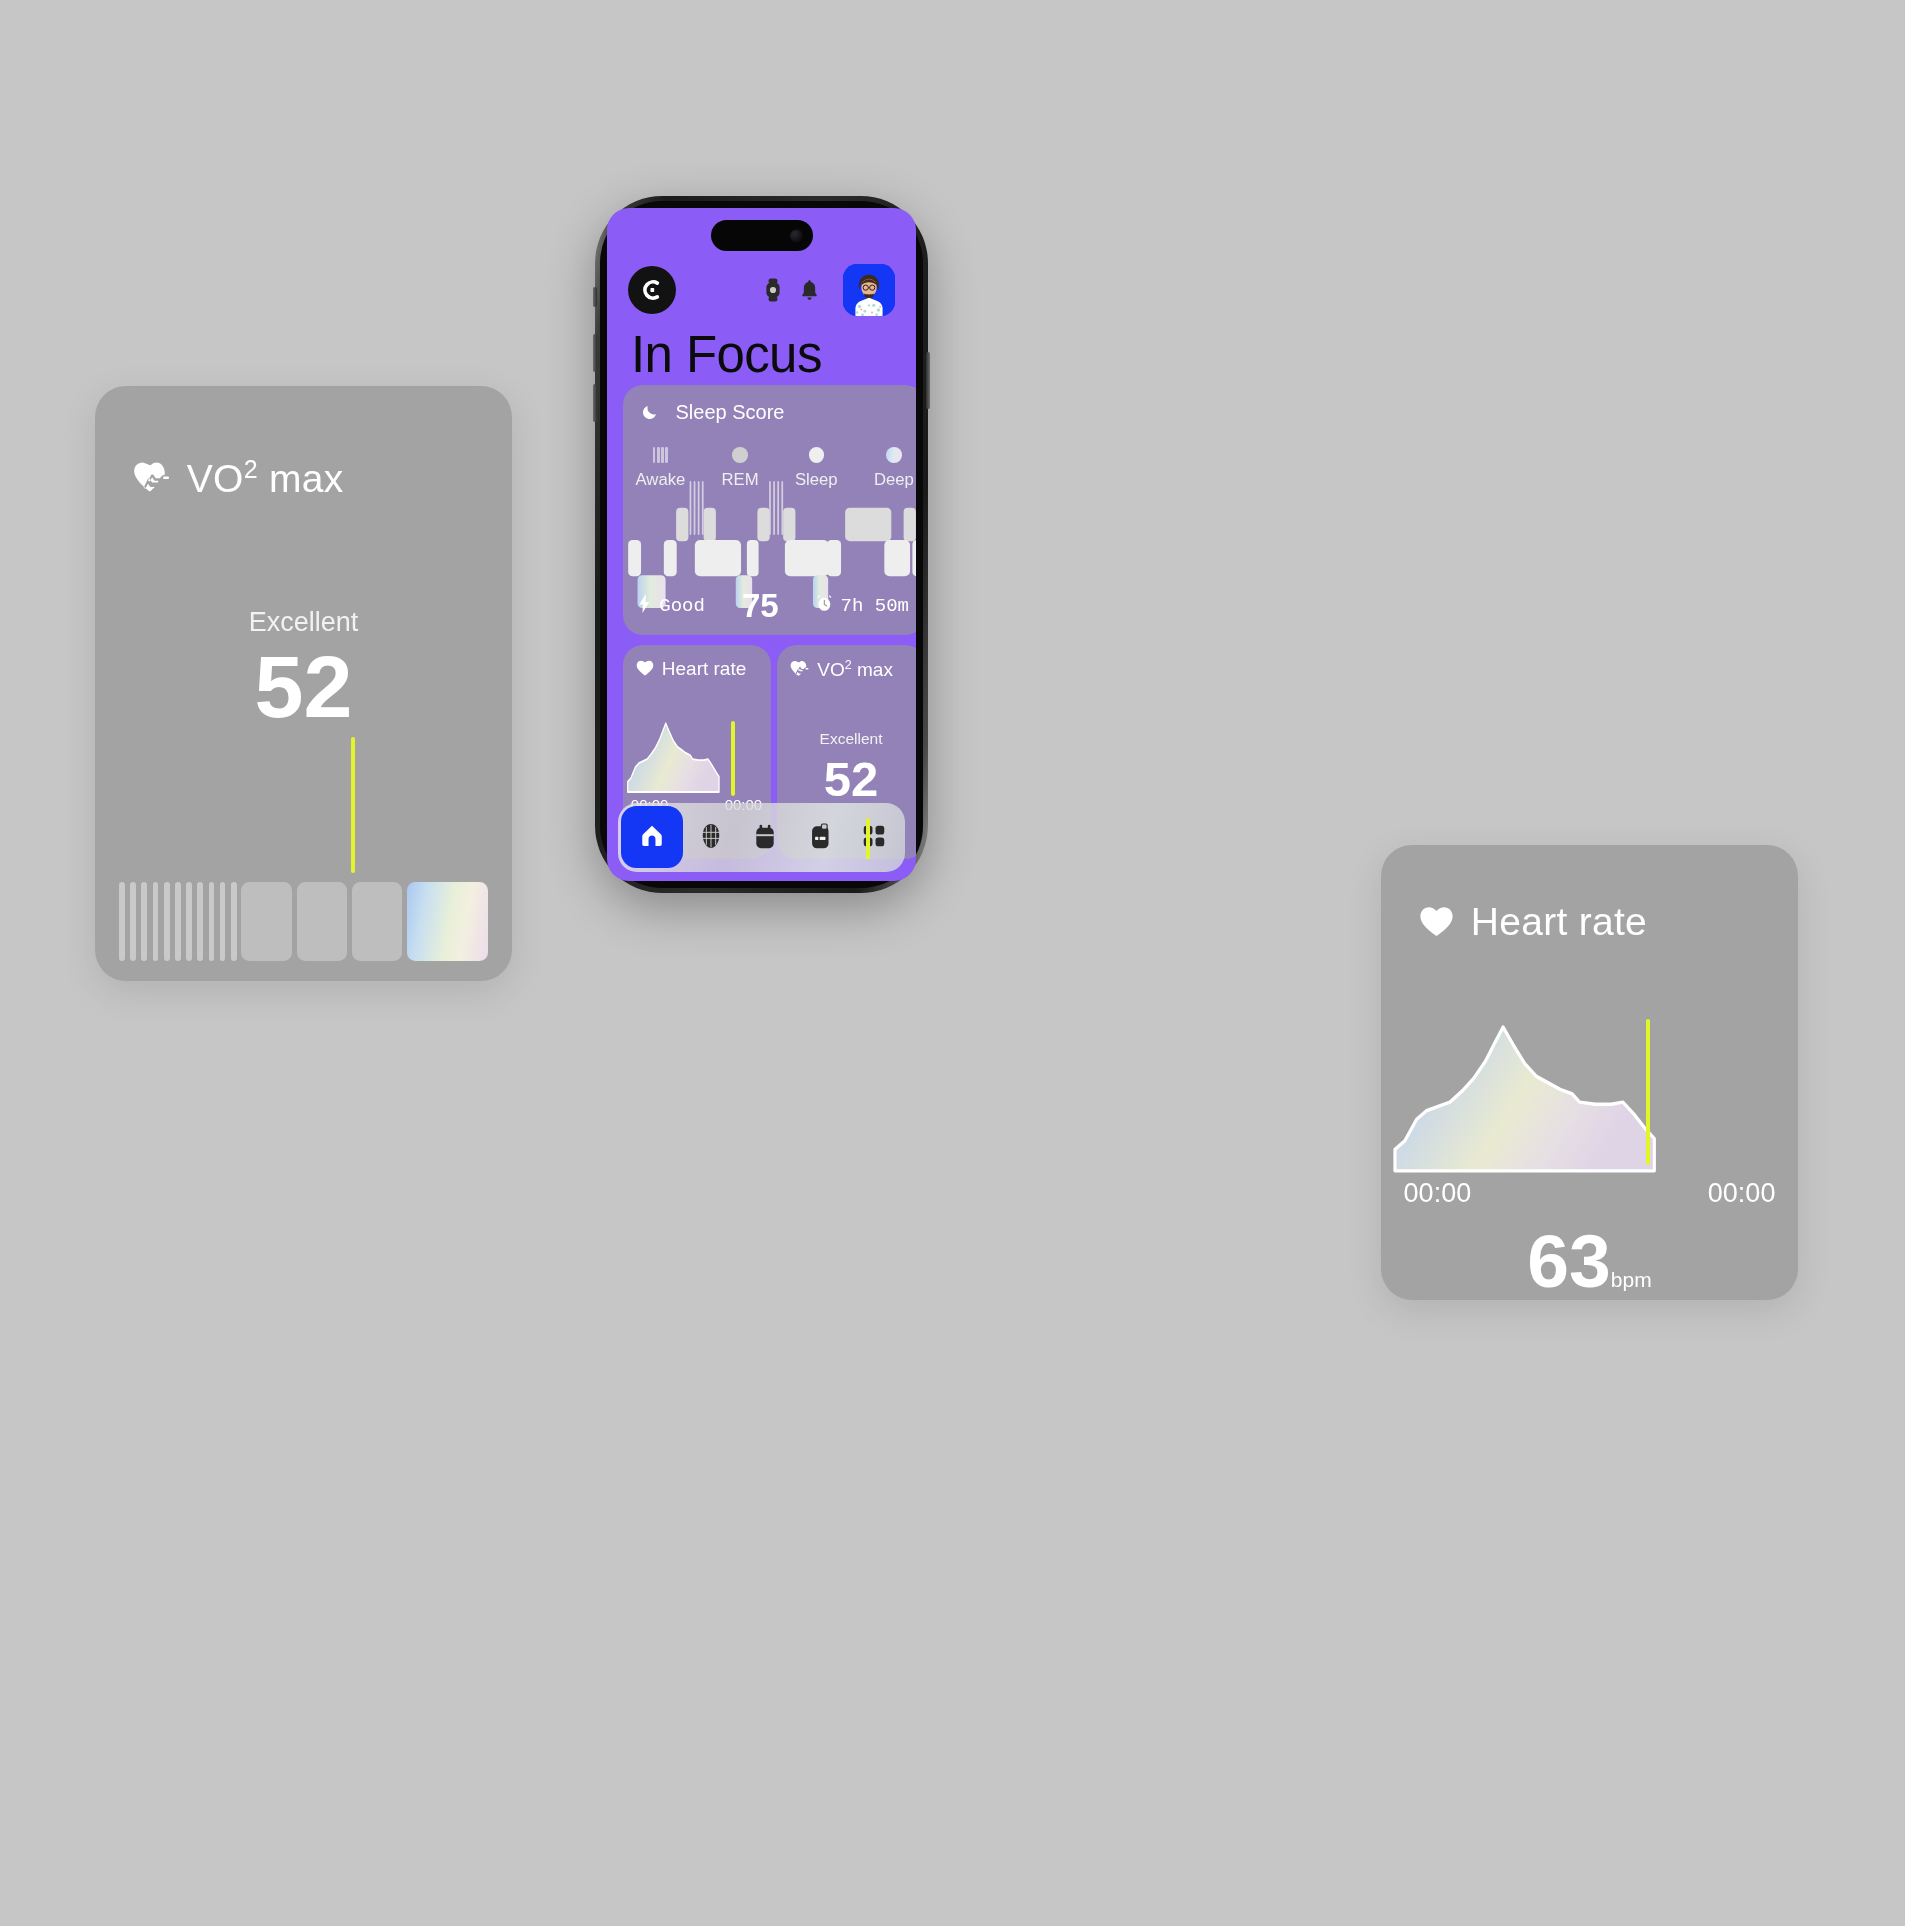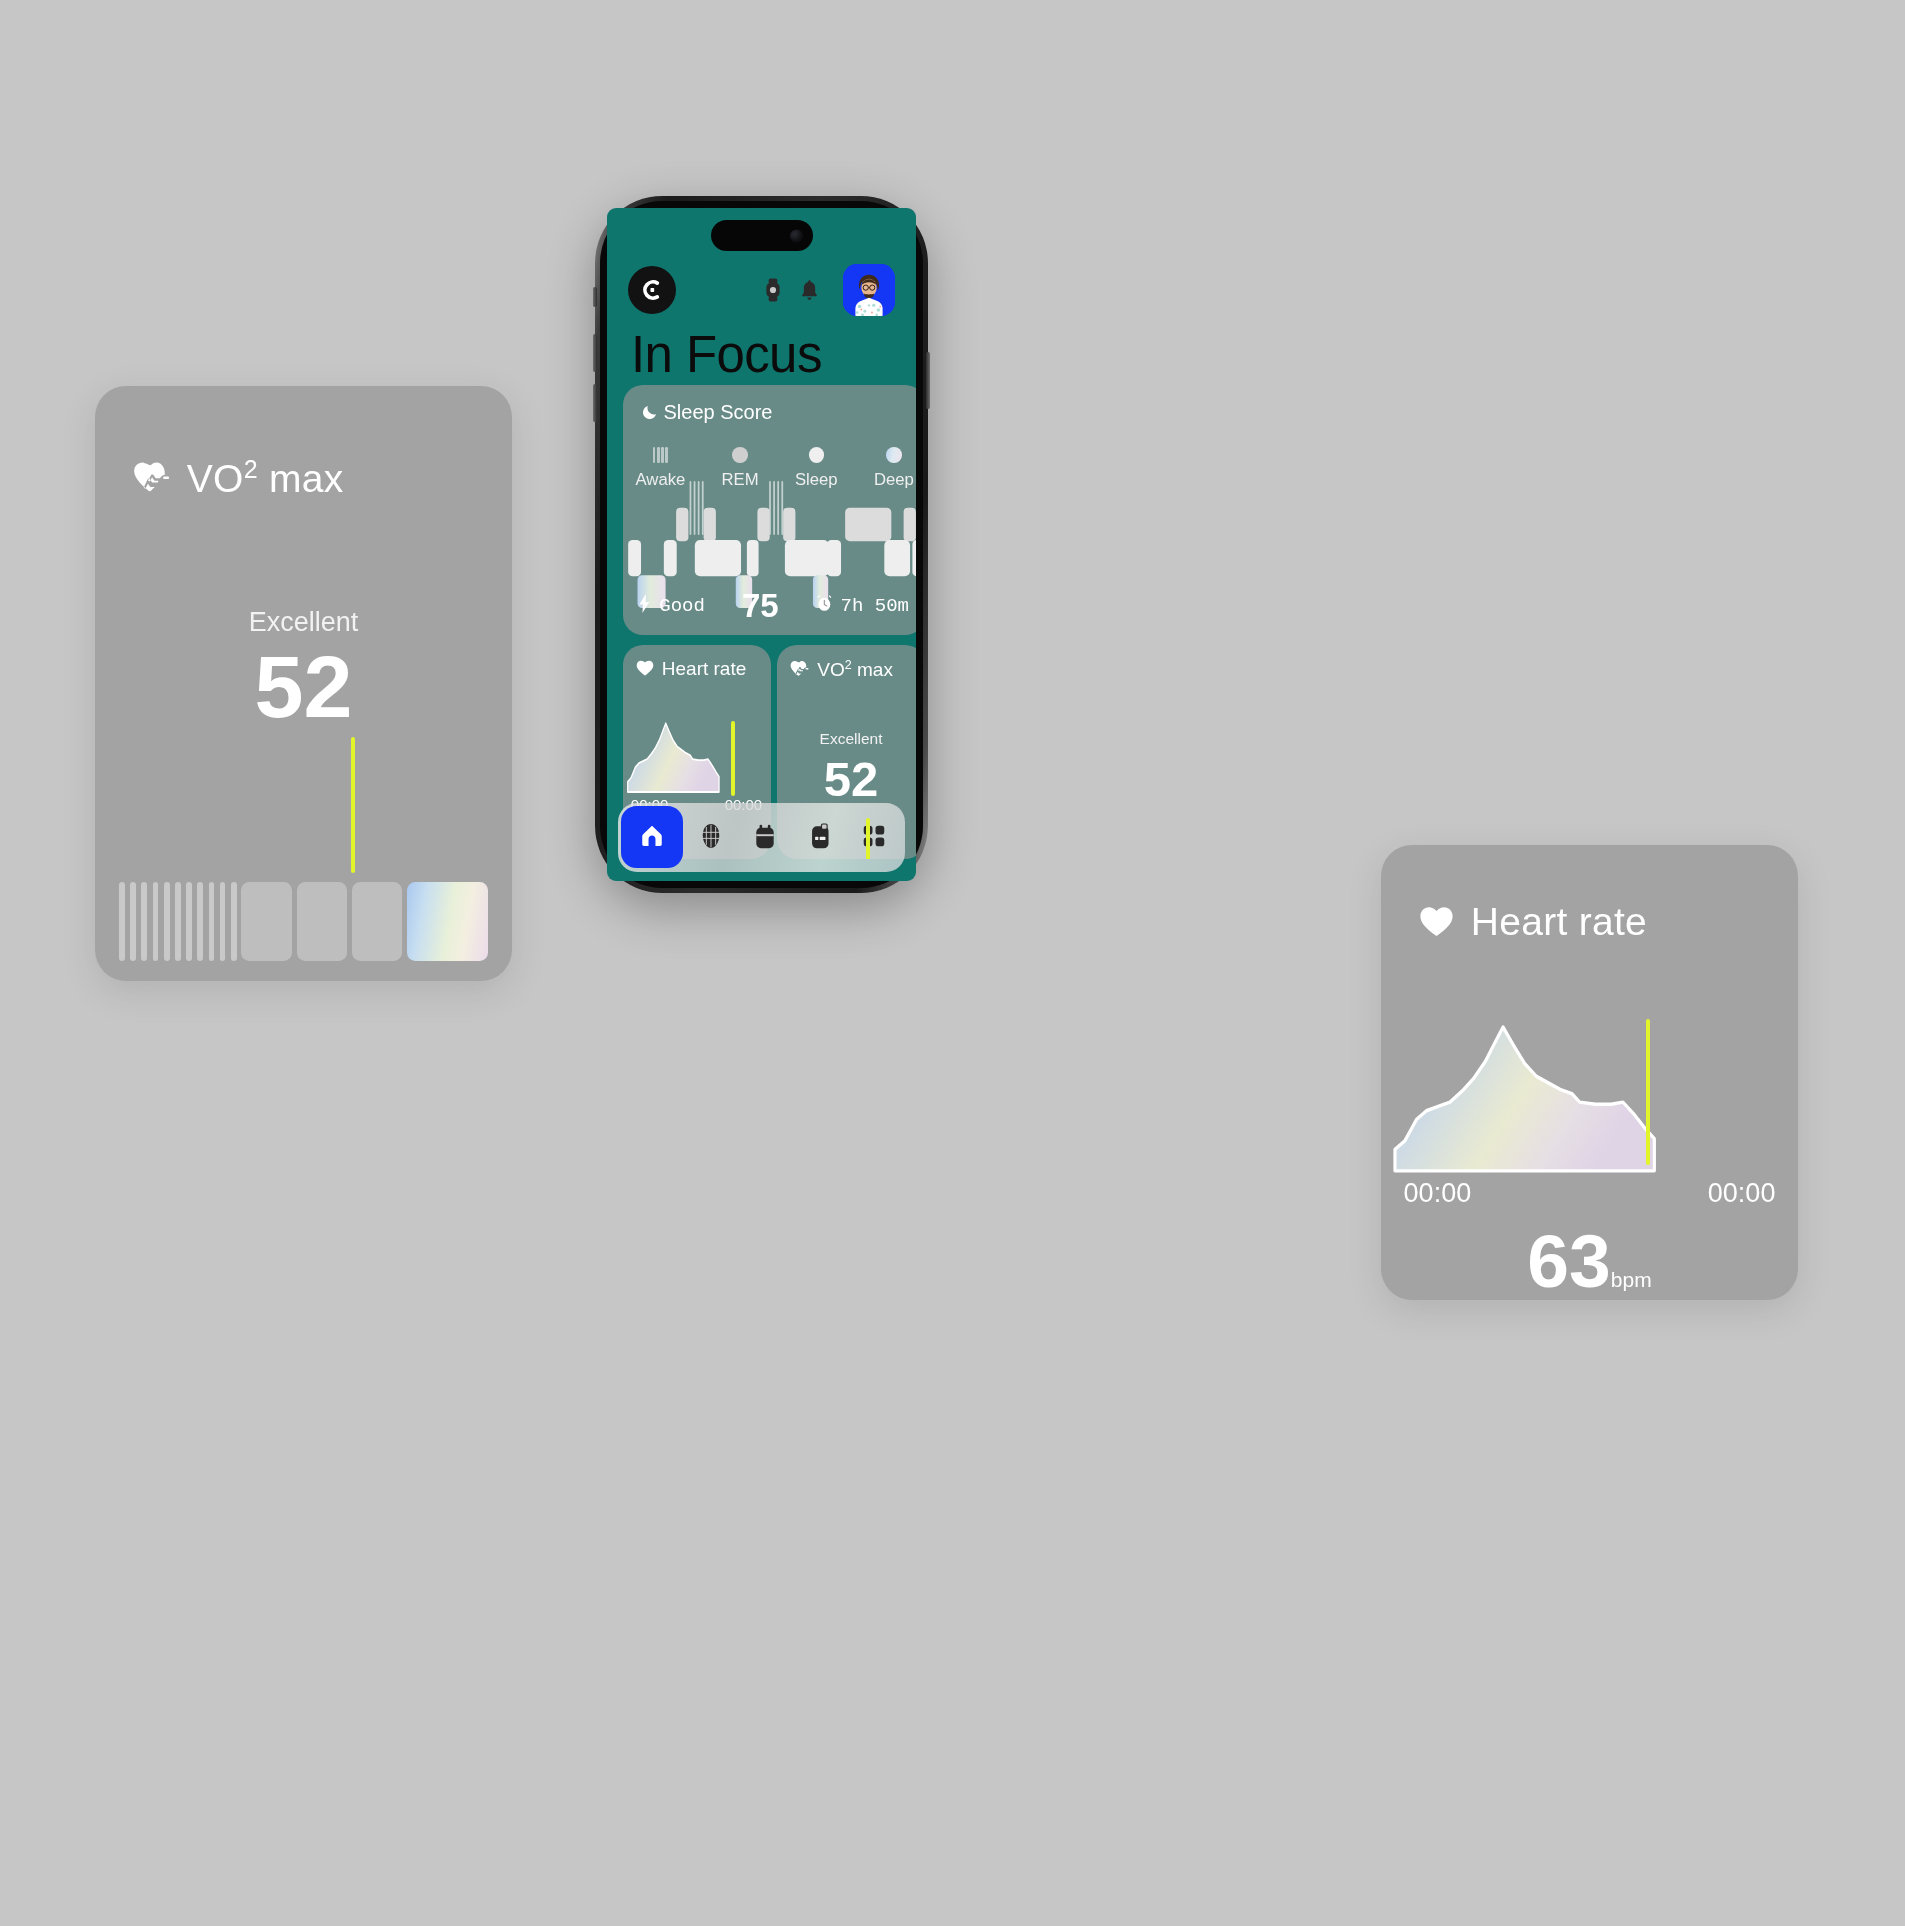--- a/index.html
+++ b/index.html
@@ -95,21 +95,21 @@
     border-radius: 67px;
     background: linear-gradient(100deg,#8d8d8d 0%,#3a3a3a 6%,#1b1b1b 16%,#2b2b2b 50%,#1a1a1a 84%,#4a4a4a 94%,#9a9a9a 100%);
     box-shadow: 0 15.5px 48px rgba(0,0,0,0.30);
   }
   .phone-bezel {
     position: absolute; inset: 5.4px;
     border-radius: 62px; background: #080808;
   }
   .phone-screen {
     position: absolute; inset: 12px;
-    border-radius: 9px; background: #0f766e; overflow: hidden;
+    border-radius: 22px; background: #8b5cf6; overflow: hidden;
   }
   .side-btn { position: absolute; background: linear-gradient(90deg,#6c6c6c,#2d2d2d); border-radius: 1.8px; }
   .sb-silent { left: -1.8px; top: 91px; width: 3.6px; height: 20px; }
   .sb-up     { left: -2.4px; top: 138px; width: 4.2px; height: 38px; }
   .sb-down   { left: -2.4px; top: 188px; width: 4.2px; height: 38px; }
   .sb-power  { right: -2.4px; top: 156px; width: 4.2px; height: 57px;
                background: linear-gradient(270deg,#6c6c6c,#2d2d2d); }
 
   .dynamic-island {
     position: absolute; left: 50%; transform: translateX(-50%); top: 12px;
@@ -146,21 +146,21 @@
   }
 
   
   .card {
     position: absolute; background: rgba(150,150,150,0.66);
     border-radius: 20px; overflow: hidden;
   }
   #sleep-card { left: 15.5px; top: 177px; width: 302px; height: 250px; }
   .sleep-head {
     position: absolute; left: 18px; top: 15.5px;
-    display: flex; align-items: center; gap: 4px;
+    display: flex; align-items: center; gap: 16px;
   }
   .sleep-head .t { color: #fff; font-size: 20px; font-weight: 400; }
   .legend {
     position: absolute; left: 13px; right: 10.7px; top: 62px;
     display: flex; justify-content: space-between; align-items: center;
   }
   .legend .item { display: flex; align-items: center; gap: 7.1px; flex-direction: column; }
   .legend .lbl { color: #efefef; font-size: 16.7px; font-weight: 300; }
   .lg-dot { width: 15.5px; height: 15.5px; border-radius: 50%; display: block; }
   .lg-dot.rem   { background: #cfcfcf; }

